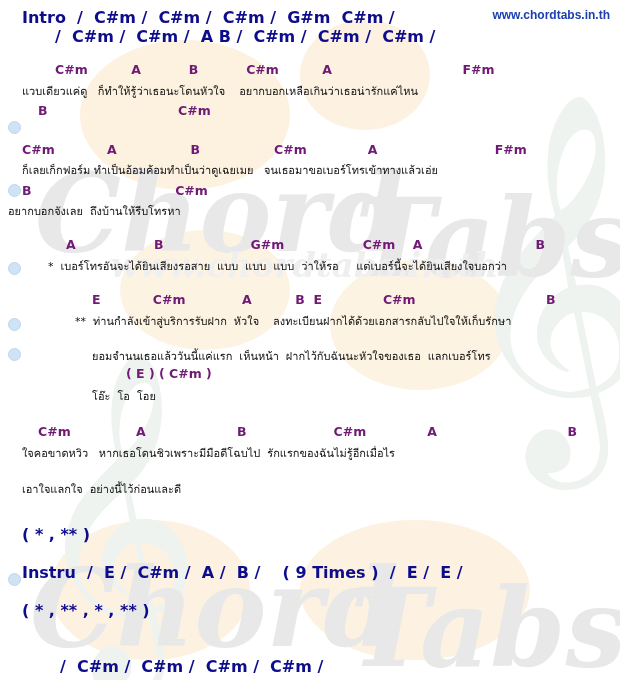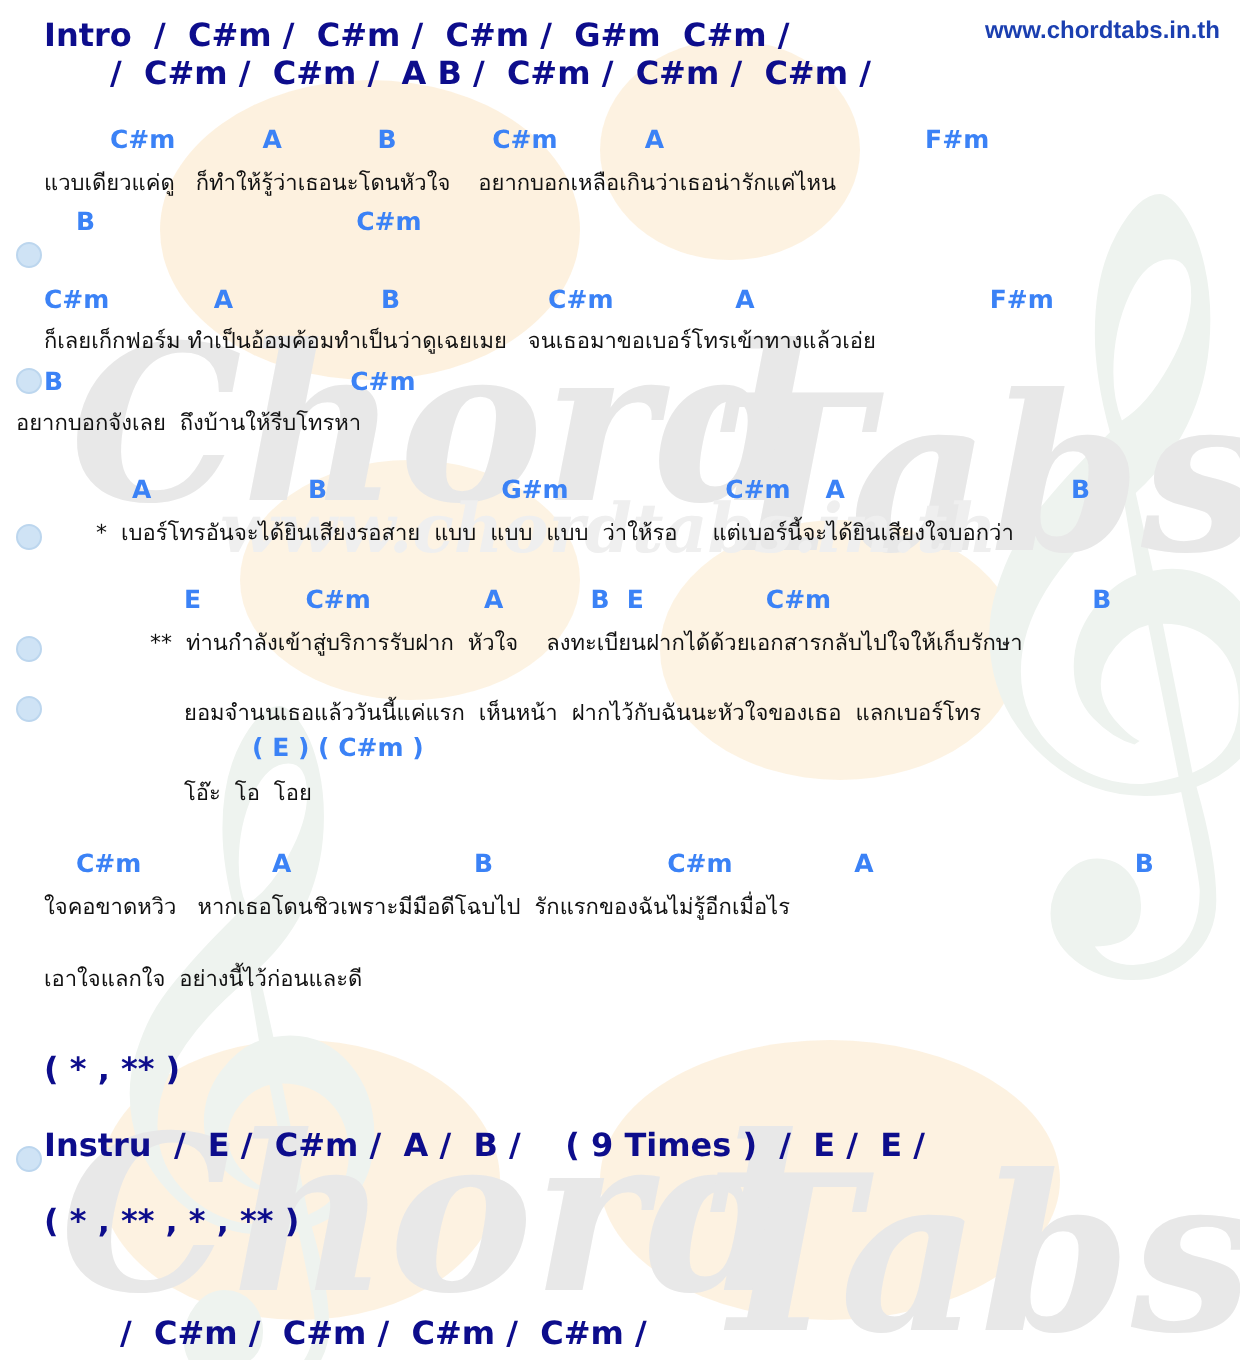--- a/index.html
+++ b/index.html
@@ -68,21 +68,21 @@
     top: 0;
     width: 620px;
     height: 680px;
   }
   .line {
     position: absolute;
     white-space: pre;
     font-family: "DejaVu Sans", sans-serif;
   }
   .chordline {
-    color: #3b82f6;
+    color: #701a75;
     font-weight: bold;
     font-size: 12.5px;
   }
   .lyricline {
     color: #111111;
     font-size: 11px;
   }
   .sectionline {
     color: #0d0d8c;
     font-weight: bold;

